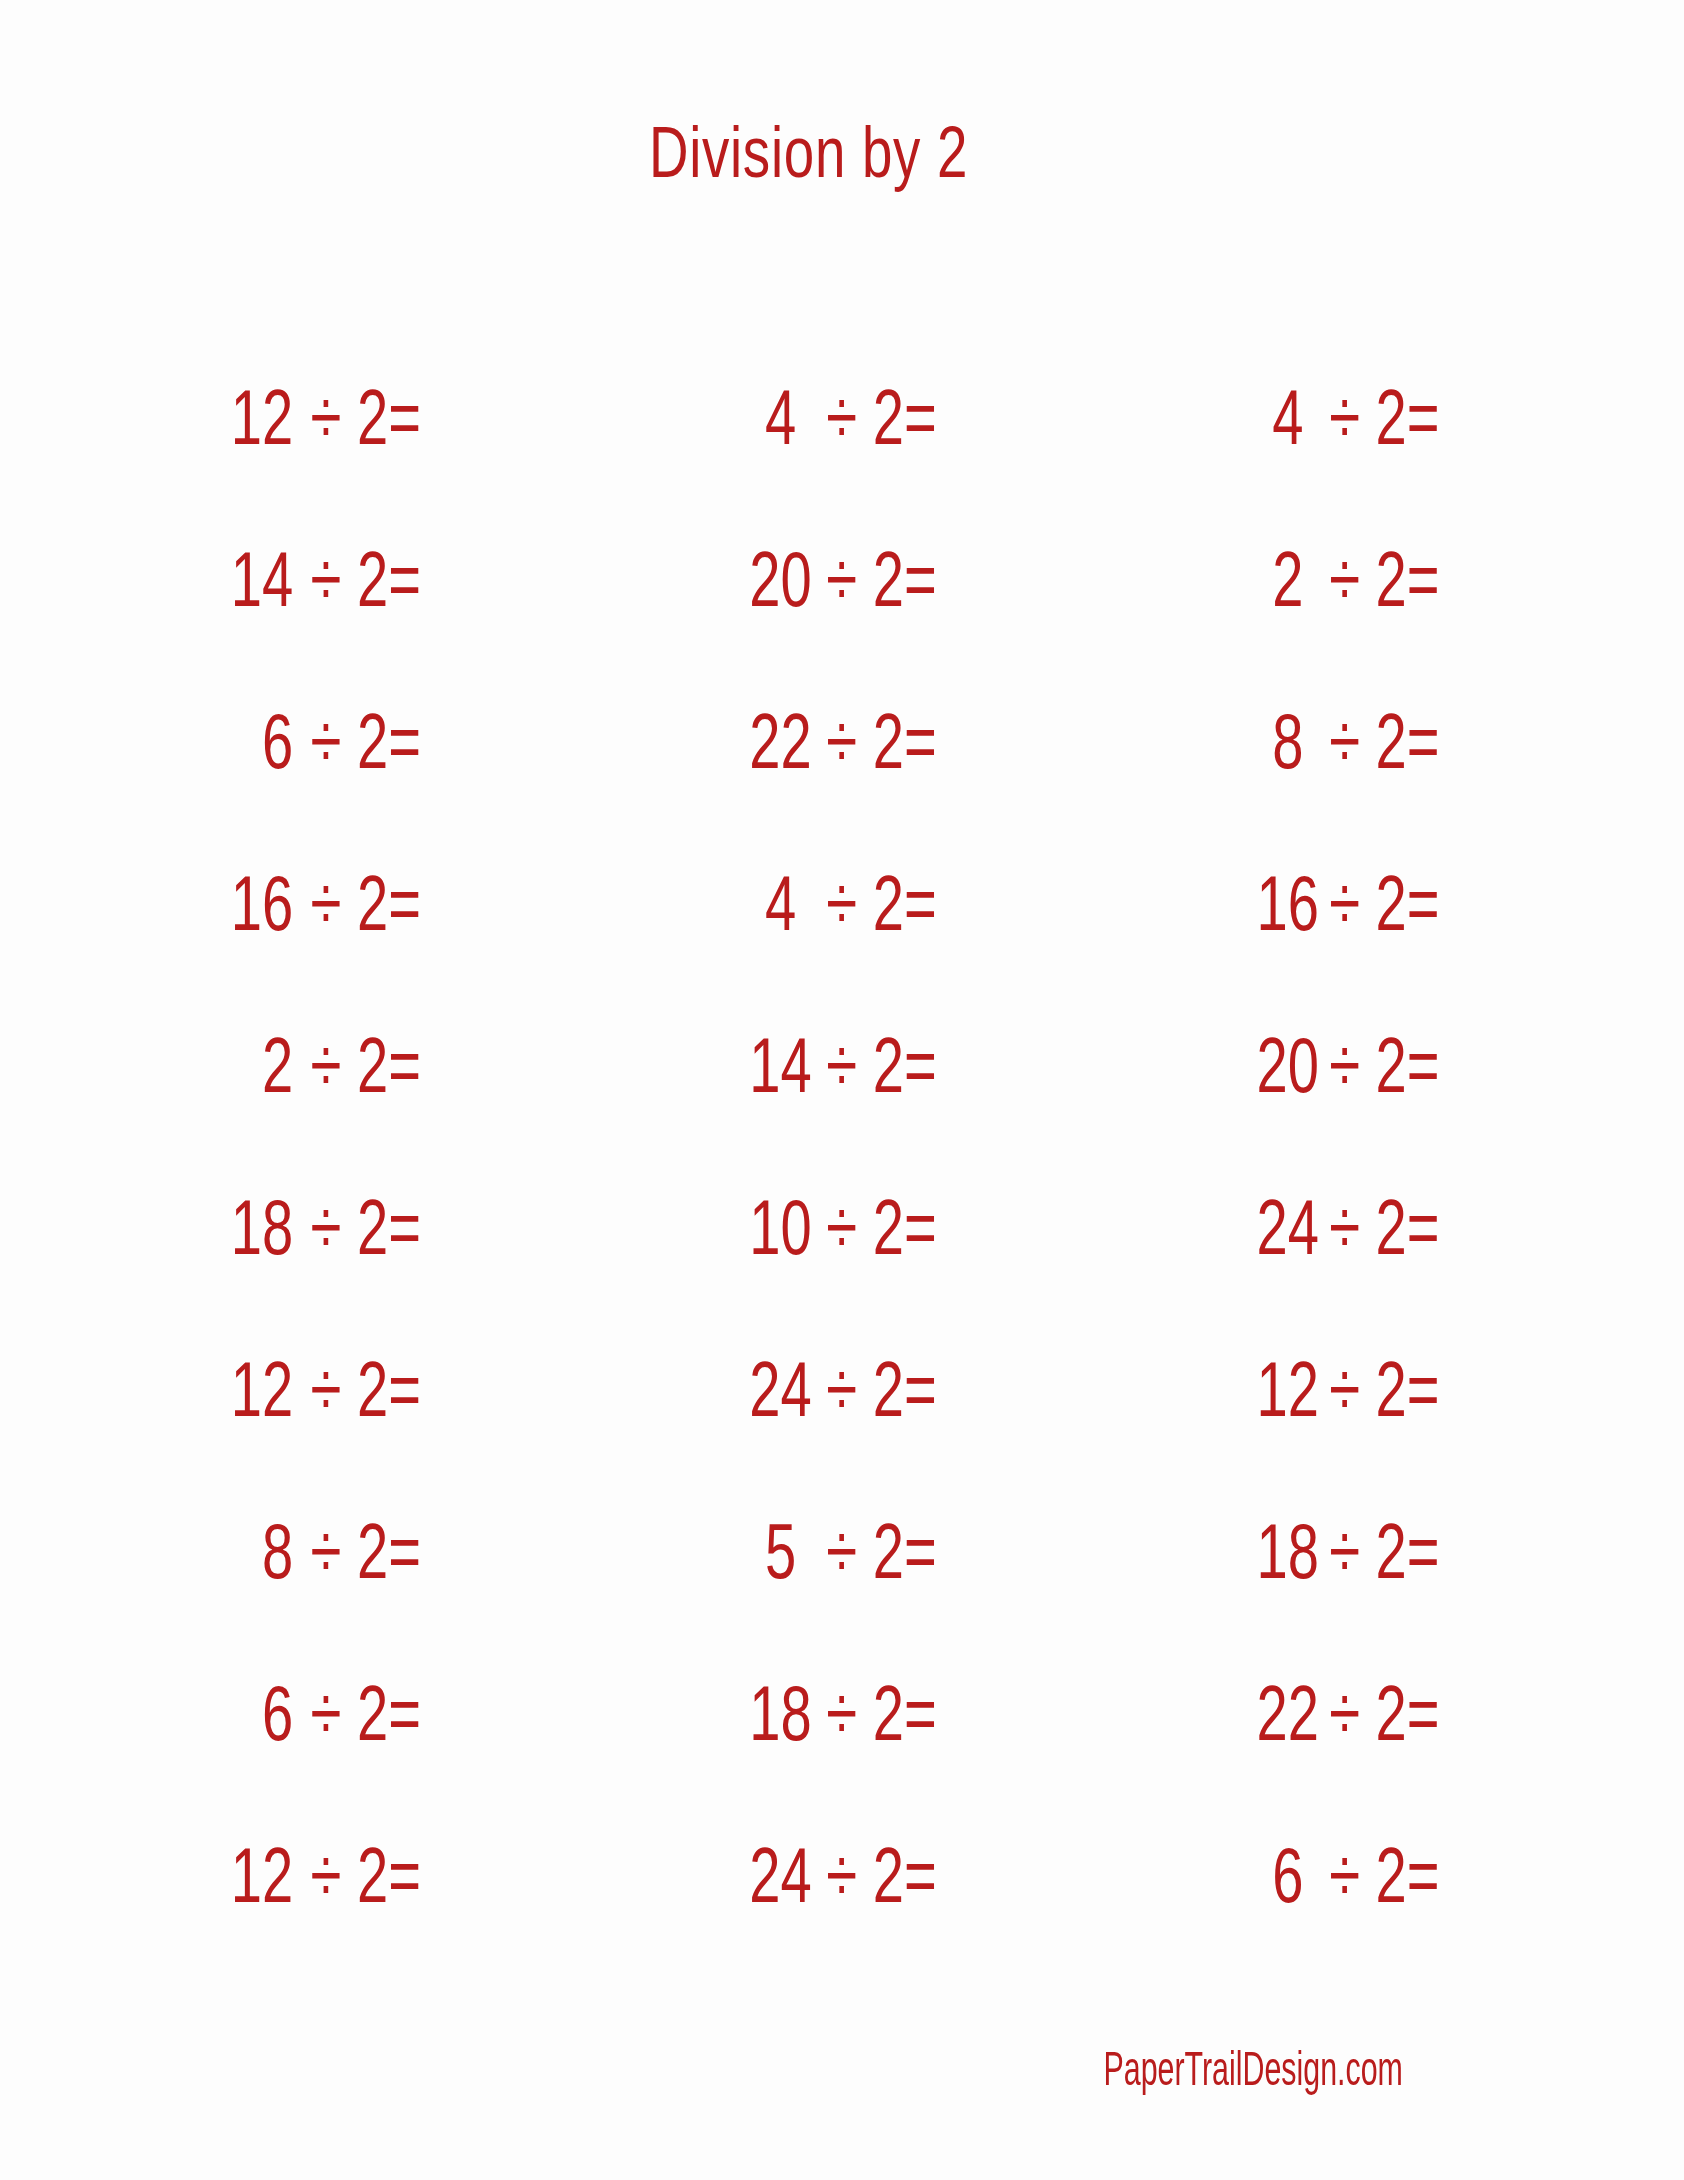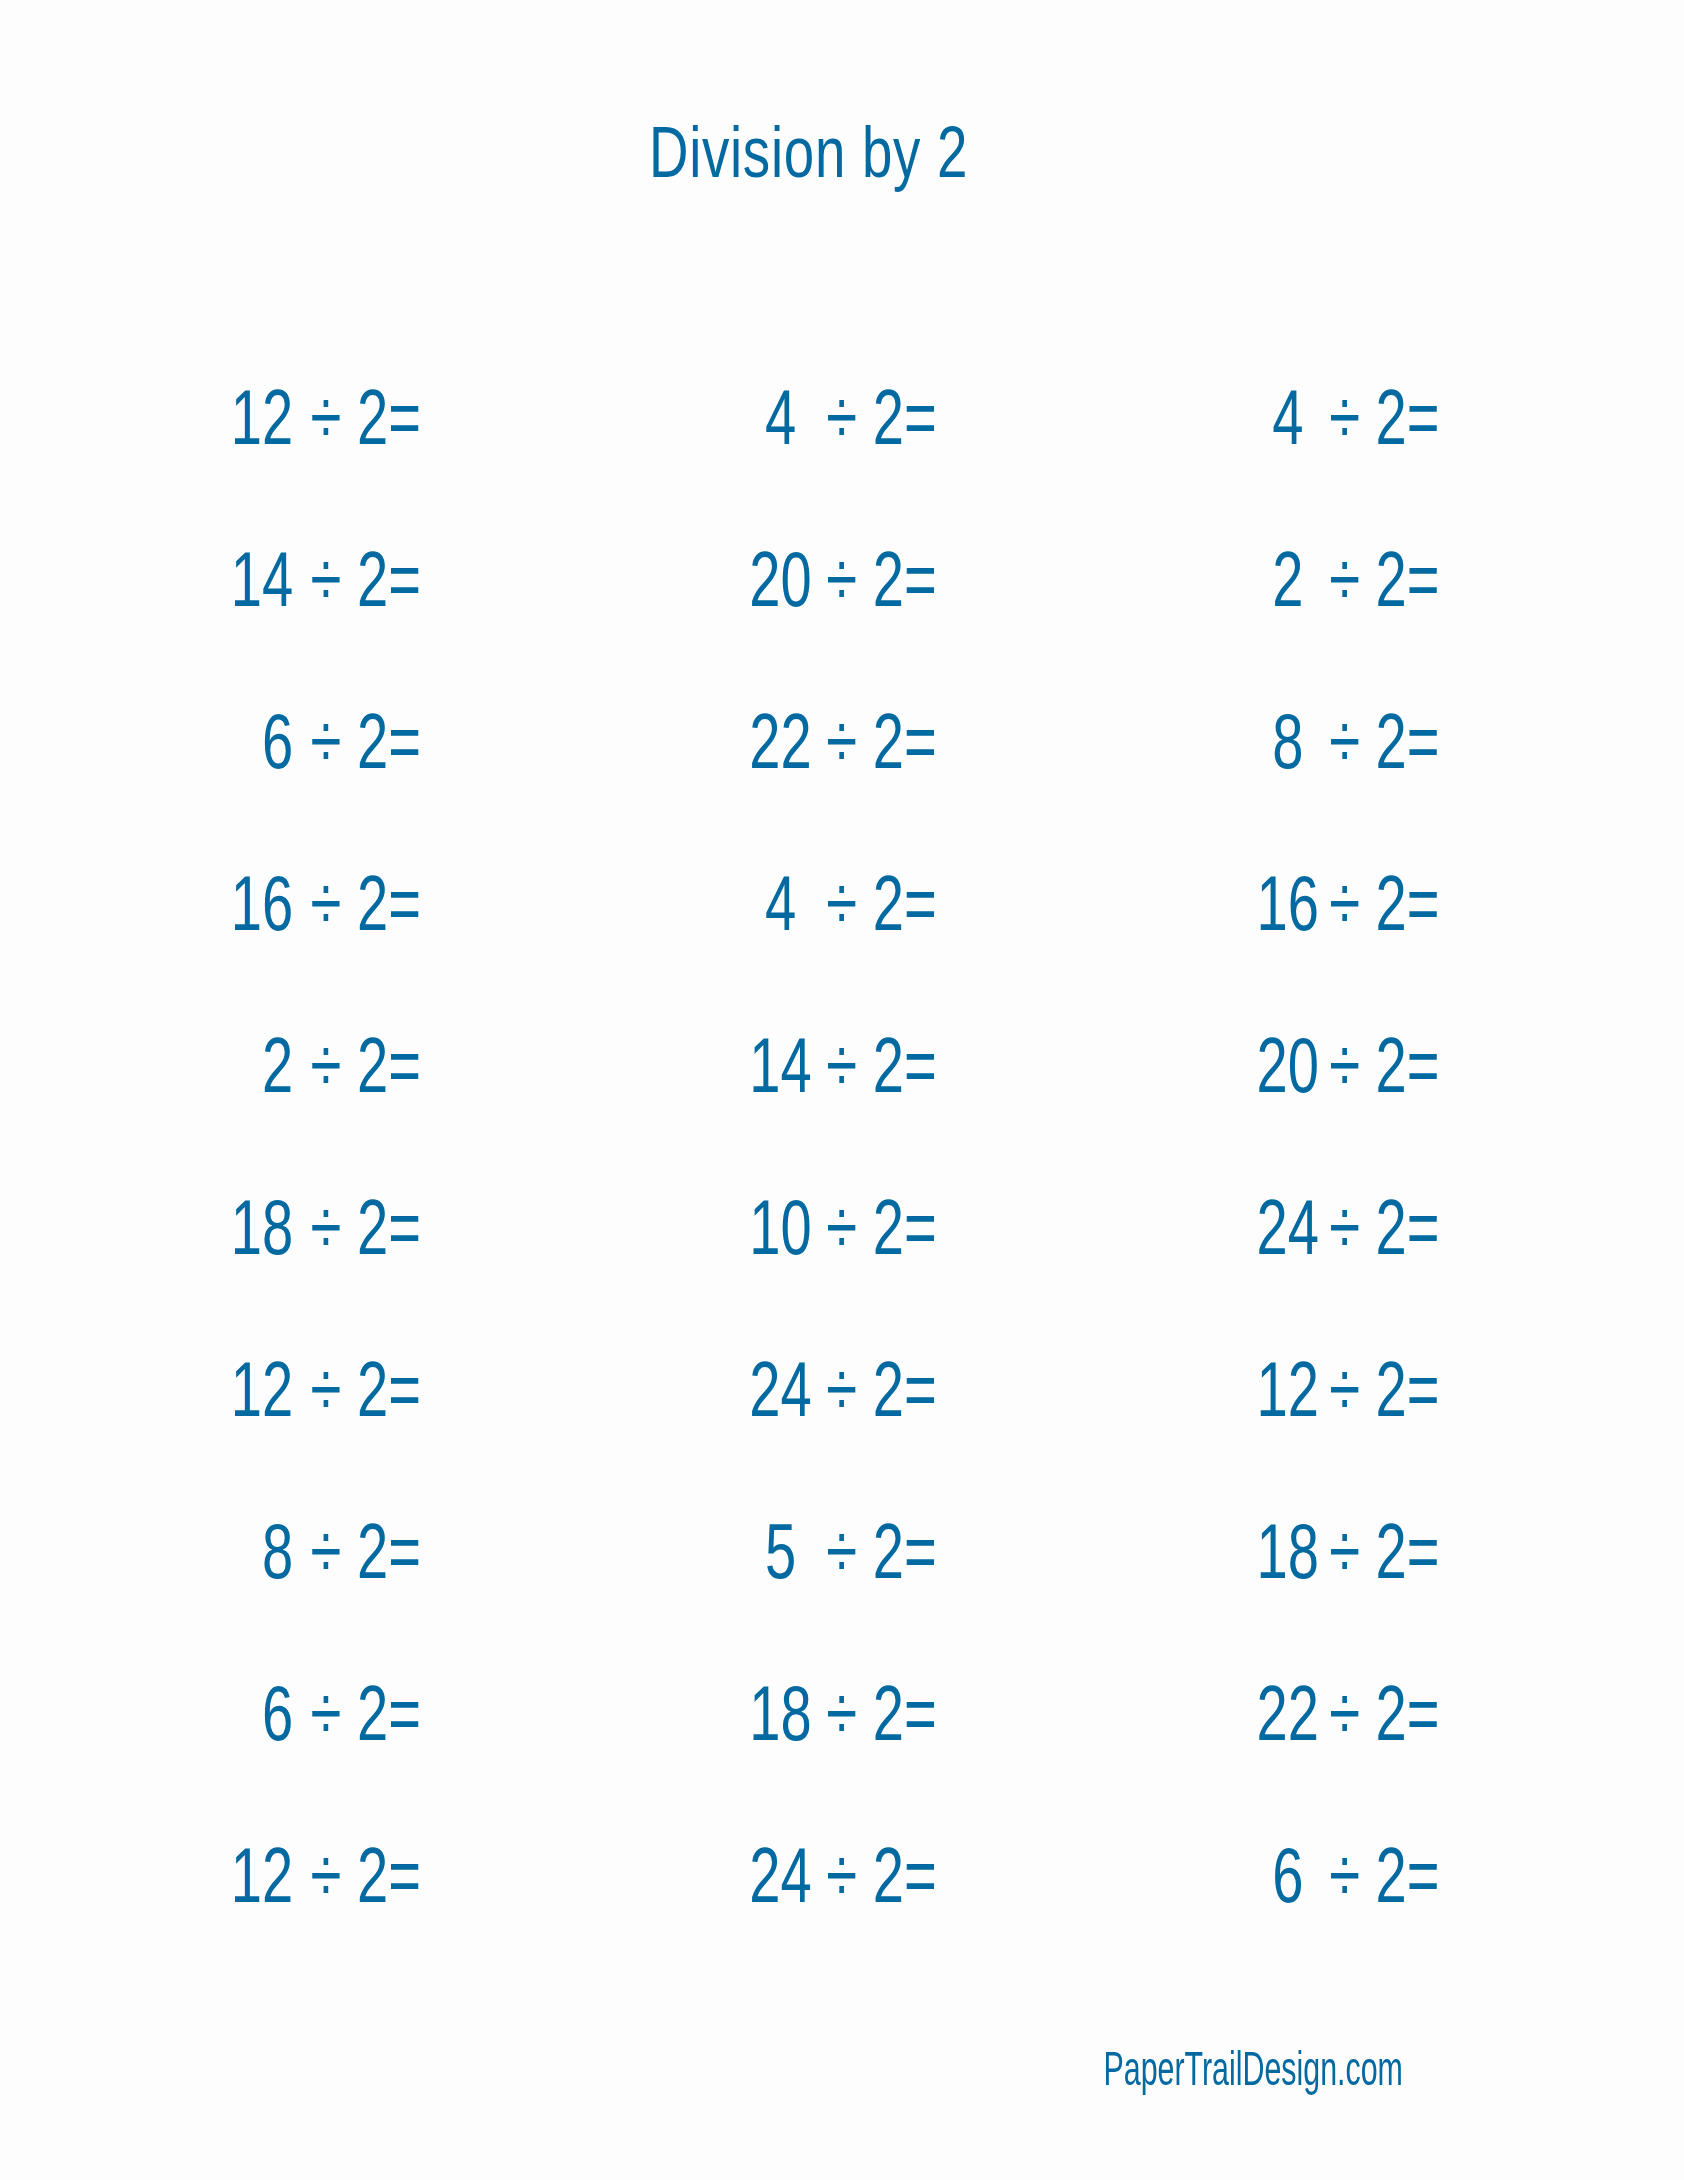--- a/index.html
+++ b/index.html
@@ -6,21 +6,21 @@
   body{
     width:1685px;height:2181px;
     background:#ffffff;
     font-family:"Liberation Sans",sans-serif;
     overflow:hidden;
   }
   .page{
     position:relative;
     width:1685px;height:2181px;
     background:#fdfdfd;
-    color:#0369a1;
+    color:#b91c1c;
     text-decoration:underline;
   }
   .title{
     position:absolute;
     top:116px;left:0;right:68px;
     margin:0;
     text-align:center;
     font-size:72px;
     font-weight:normal;
     line-height:1;

